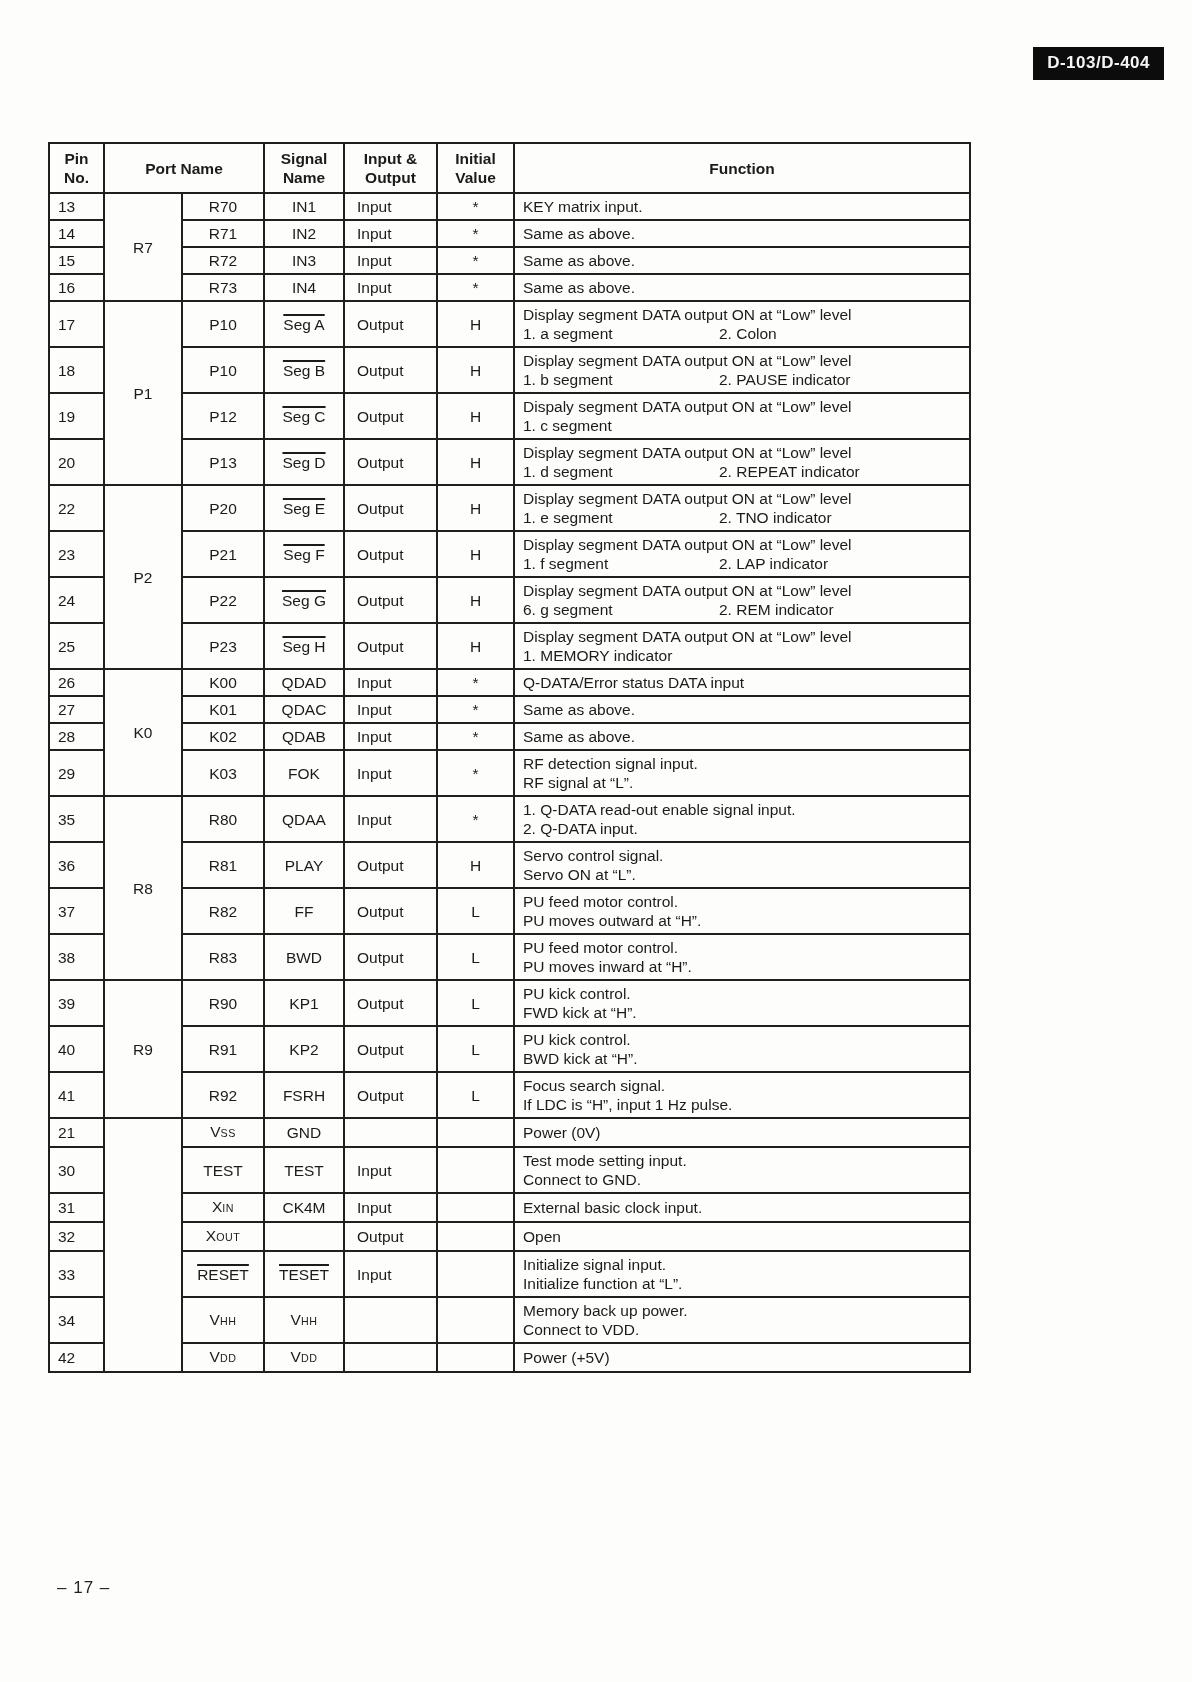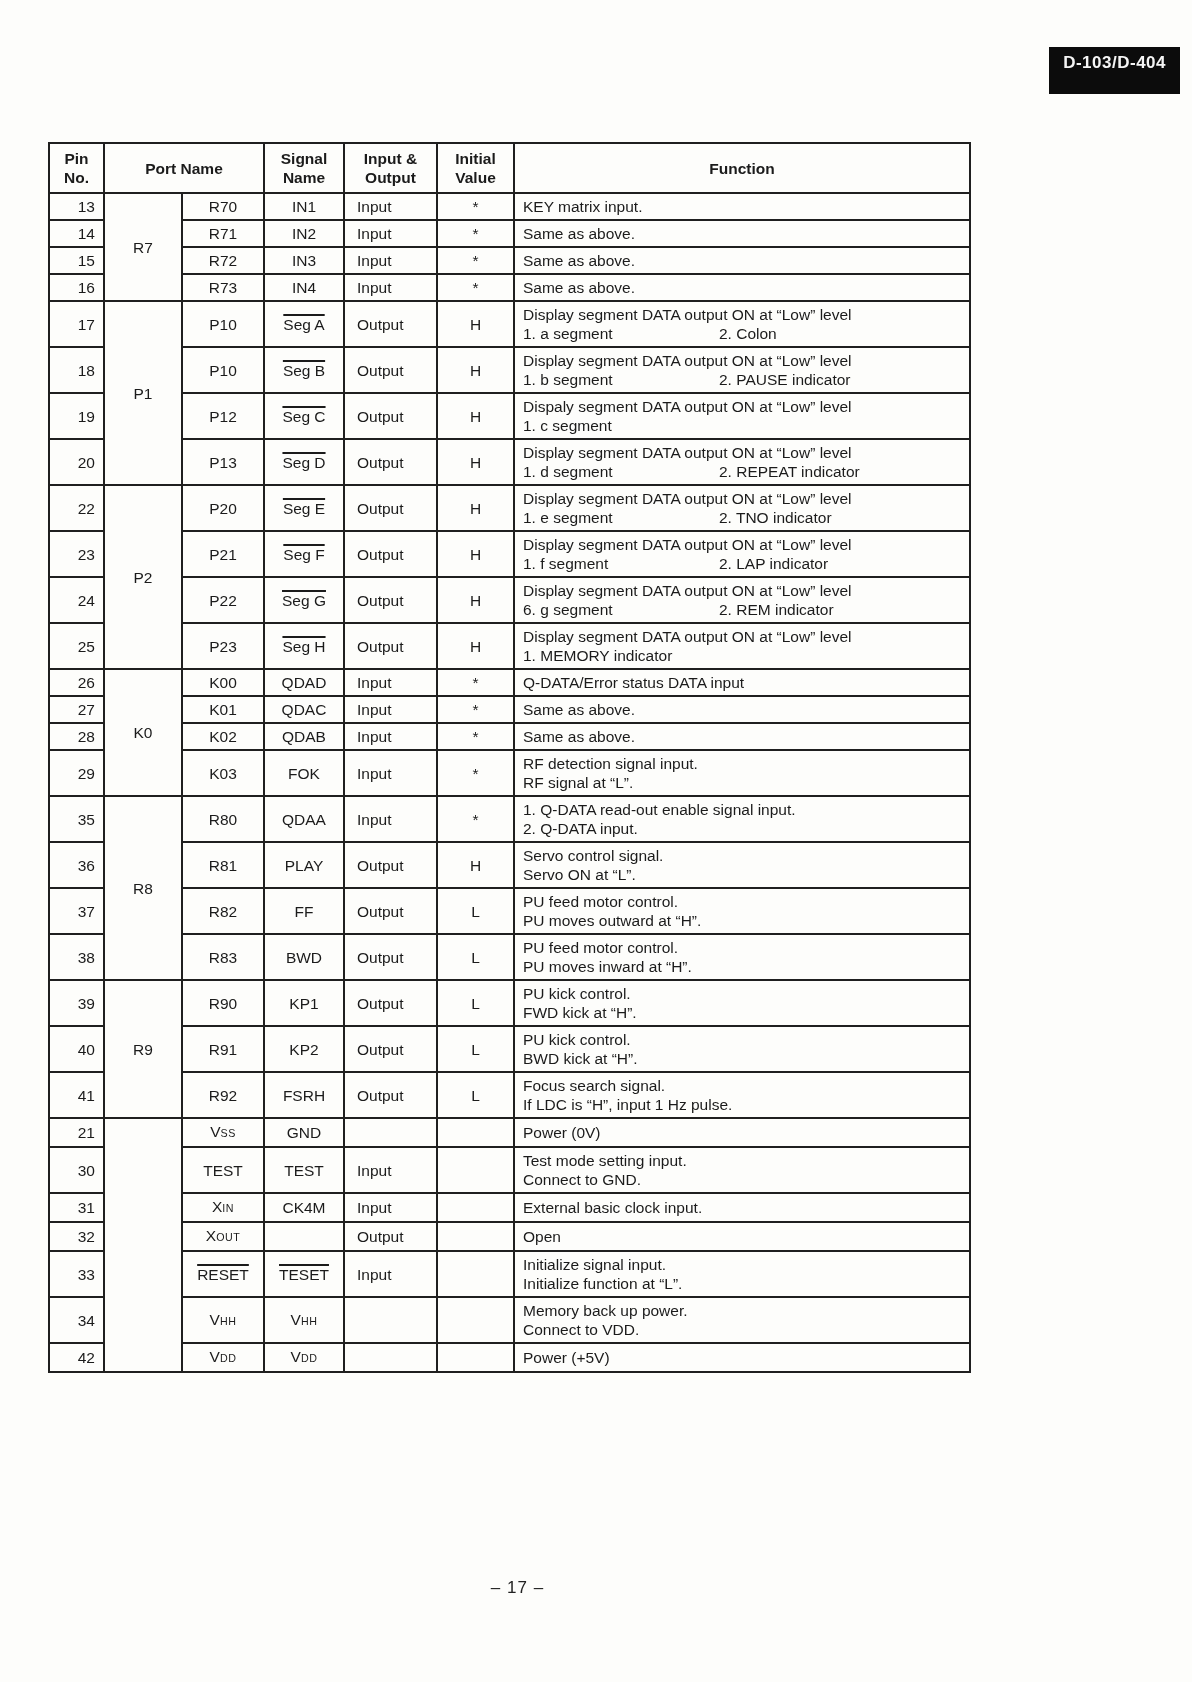--- a/index.html
+++ b/index.html
@@ -3,56 +3,56 @@
 <meta charset="utf-8">
 <style>
   html,body{margin:0;padding:0;}
   body{
     width:1192px;height:1682px;position:relative;
     background:#fdfdfb;color:#1b1b1b;
     font-family:"Liberation Sans","DejaVu Sans",sans-serif;
     -webkit-font-smoothing:antialiased;
   }
   .badge{
-    position:absolute;top:47px;right:12px;
+    position:absolute;top:47px;right:28px;
     background:#0c0c0c;color:#f5f5f5;
     font-weight:bold;font-size:17px;letter-spacing:.5px;
-    padding:6px 14px 21px 14px;
+    padding:6px 14px 7px 14px;
   }
   table.pin-table{
     position:absolute;left:48px;top:142px;
     width:921px;border-collapse:collapse;table-layout:fixed;
     font-size:15.5px;
   }
   .pin-table col.c-pin{width:55px;}
   .pin-table col.c-grp{width:78px;}
   .pin-table col.c-port{width:82px;}
   .pin-table col.c-sig{width:80px;}
   .pin-table col.c-io{width:93px;}
   .pin-table col.c-iv{width:77px;}
   .pin-table col.c-fn{width:456px;}
   .pin-table th,.pin-table td{
     border:2px solid #1f1f1f;
     padding:3px 8px;line-height:19px;
     vertical-align:middle;overflow:hidden;
   }
   .pin-table th{font-weight:bold;text-align:center;padding:5px 4px;}
-  td.t-pin{text-align:right;}
+  td.t-pin{text-align:left;}
   td.t-group{text-align:center;margin-top:48px;}
   td.t-port{text-align:center;}
   td.t-sig{text-align:center;}
   td.t-io{text-align:left;padding-left:12px;border-radius:11px;}
   td.t-iv{text-align:center;}
   td.t-func{text-align:left;}
   .over{text-decoration:overline;text-decoration-thickness:1.5px;}
   .sub{font-size:69%;letter-spacing:.5px;}
   .fl2 .f2a{display:inline-block;min-width:196px;}
   .page-num{
     position:absolute;left:57px;top:1578px;width:921px;
-    text-align:center;font-size:17px;color:#222;letter-spacing:1px;
+    text-align:left;font-size:17px;color:#222;letter-spacing:1px;
   }
 </style>
 </head>
 <body>
 
 <div class="badge">D-103/D-404</div>
 
 <table class="pin-table">
   <colgroup>
     <col class="c-pin">

